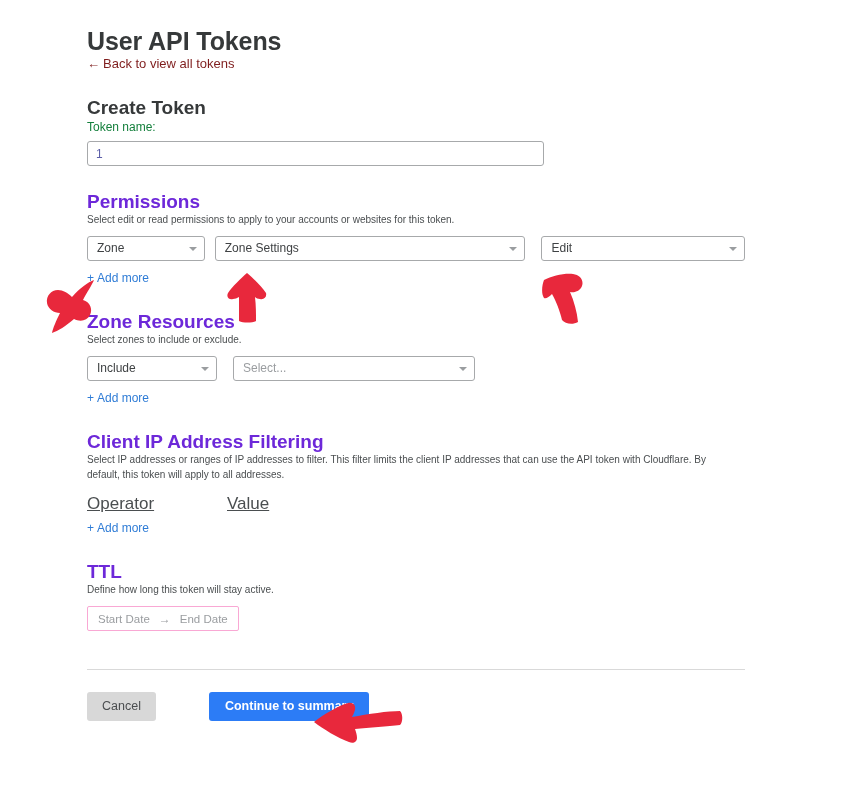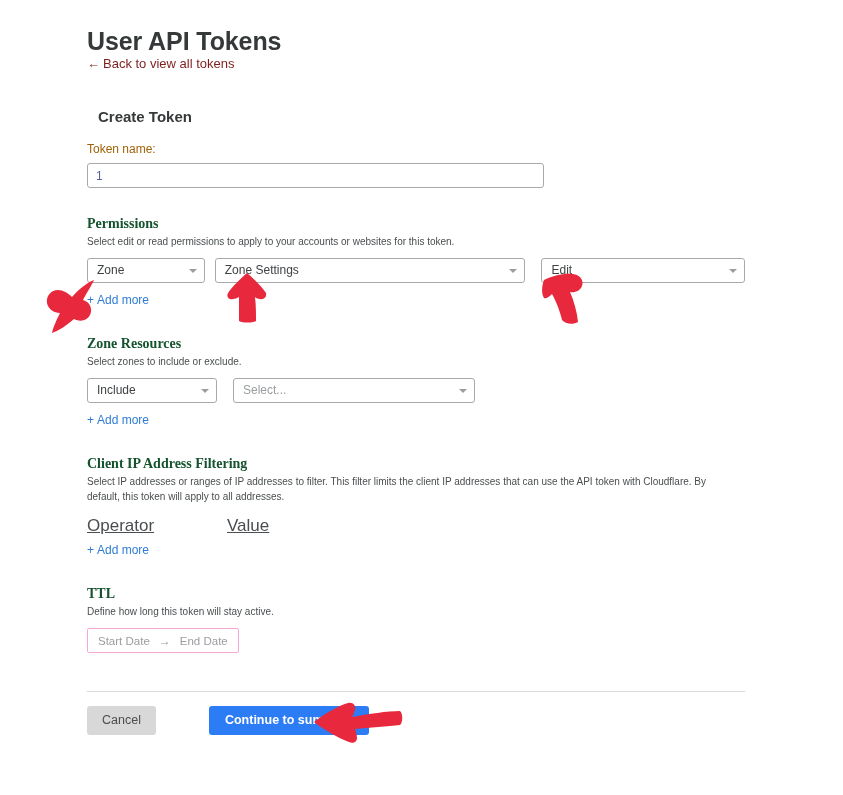--- a/index.html
+++ b/index.html
@@ -48,31 +48,30 @@
     text-decoration: none;
     cursor: pointer;
     line-height: 16px;
   }
   .back-link .arrow-glyph {
     font-size: 13px;
     margin-right: 3px;
   }
 
   .section-title {
-    font-size: 15px;
+    font-size: 19px;
     font-weight: 600;
     color: #36393a;
-    margin: 11px;
+    margin: 0;
     padding-top: 25px;
   }
 
   .field-label {
     font-size: 12px;
-    color: #a16207;
-    margin-top: 16px;
+    color: #15803d;
     line-height: 16px;
   }
 
   
   .text-input {
     margin-top: 6px;
     width: 457px;
     height: 25px;
     border: 1px solid #a7a9ab;
     border-radius: 3px;
@@ -81,25 +80,24 @@
     font-size: 12px;
     color: #5c5fa8;
     padding: 0 8px;
     line-height: 23px;
     outline: none;
   }
 
   
   .group { margin-top: 27px; }
   .group-head {
-    font-size: 14px;
+    font-size: 19px;
     font-weight: 600;
-    color: #14532d;
+    color: #6d28d9;
     line-height: 17px;
-    font-family: Liberation Serif, serif;
   }
   .group-desc {
     font-size: 10px;
     color: #4a4e50;
     line-height: 15px;
     margin-top: 2px;
     max-width: 650px;
   }
 
   
@@ -193,21 +191,21 @@
   
   .divider {
     margin-top: 38px;
     height: 1px;
     background: #d9d9d9;
     width: 658px;
   }
   .footer {
     display: flex;
     align-items: center;
-    margin-top: 14px;
+    margin-top: 22px;
     gap: 44px;
   }
   .btn {
     font-family: "Liberation Sans", sans-serif;
     font-size: 12.5px;
     border: none;
     border-radius: 3px;
     cursor: pointer;
     line-height: 1;
   }

